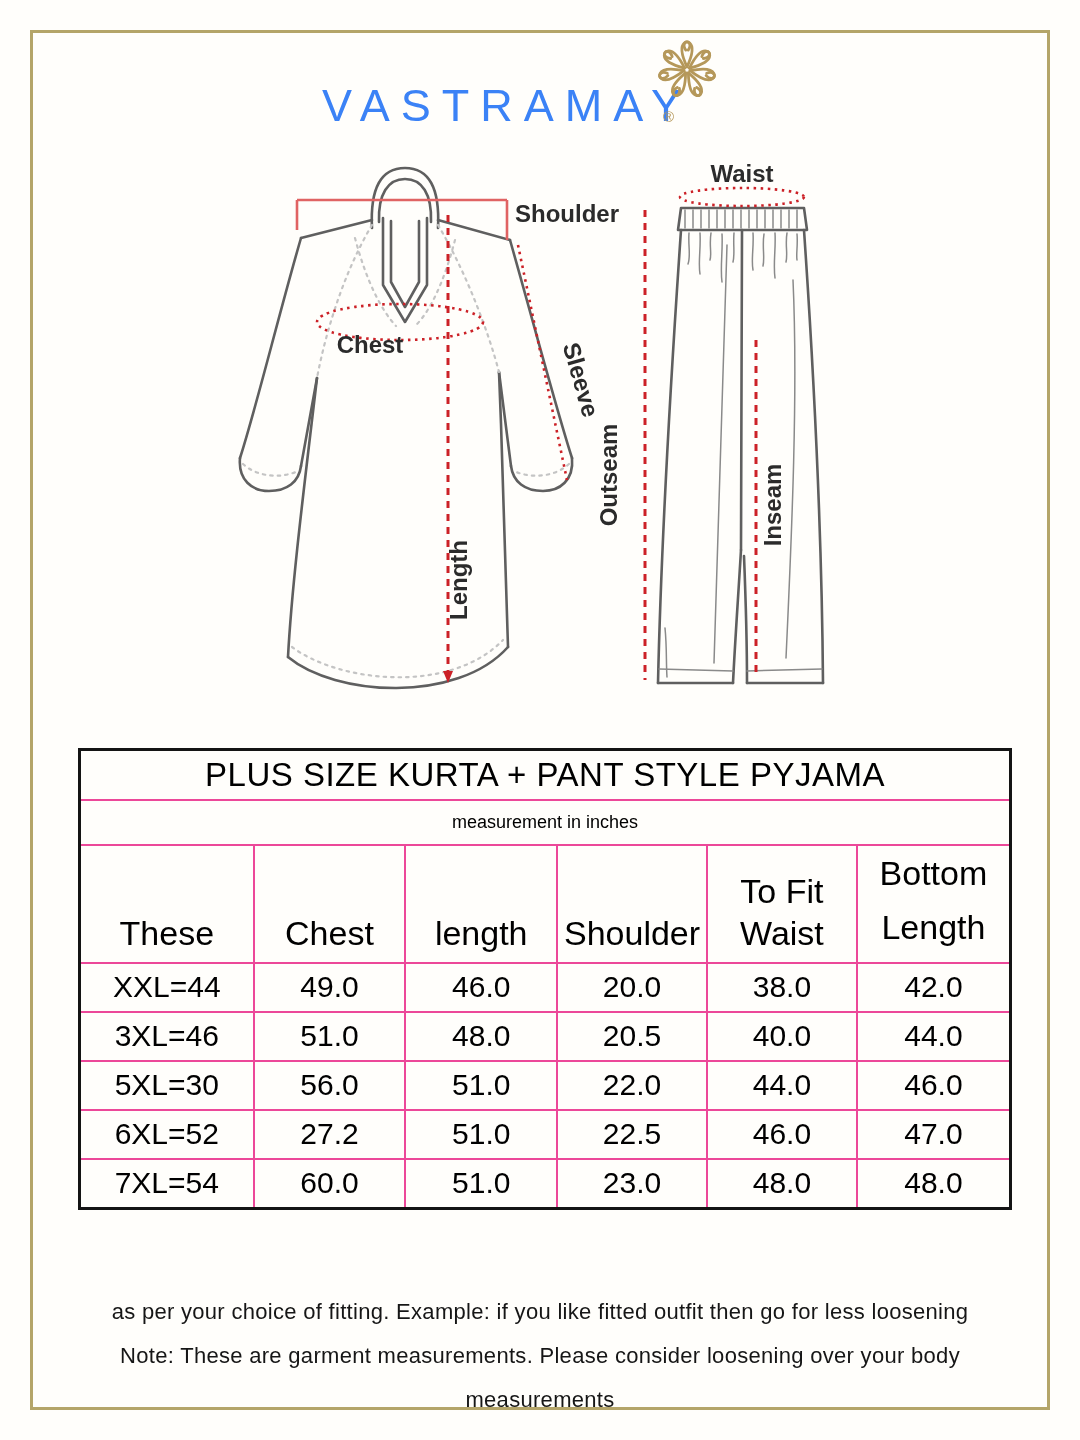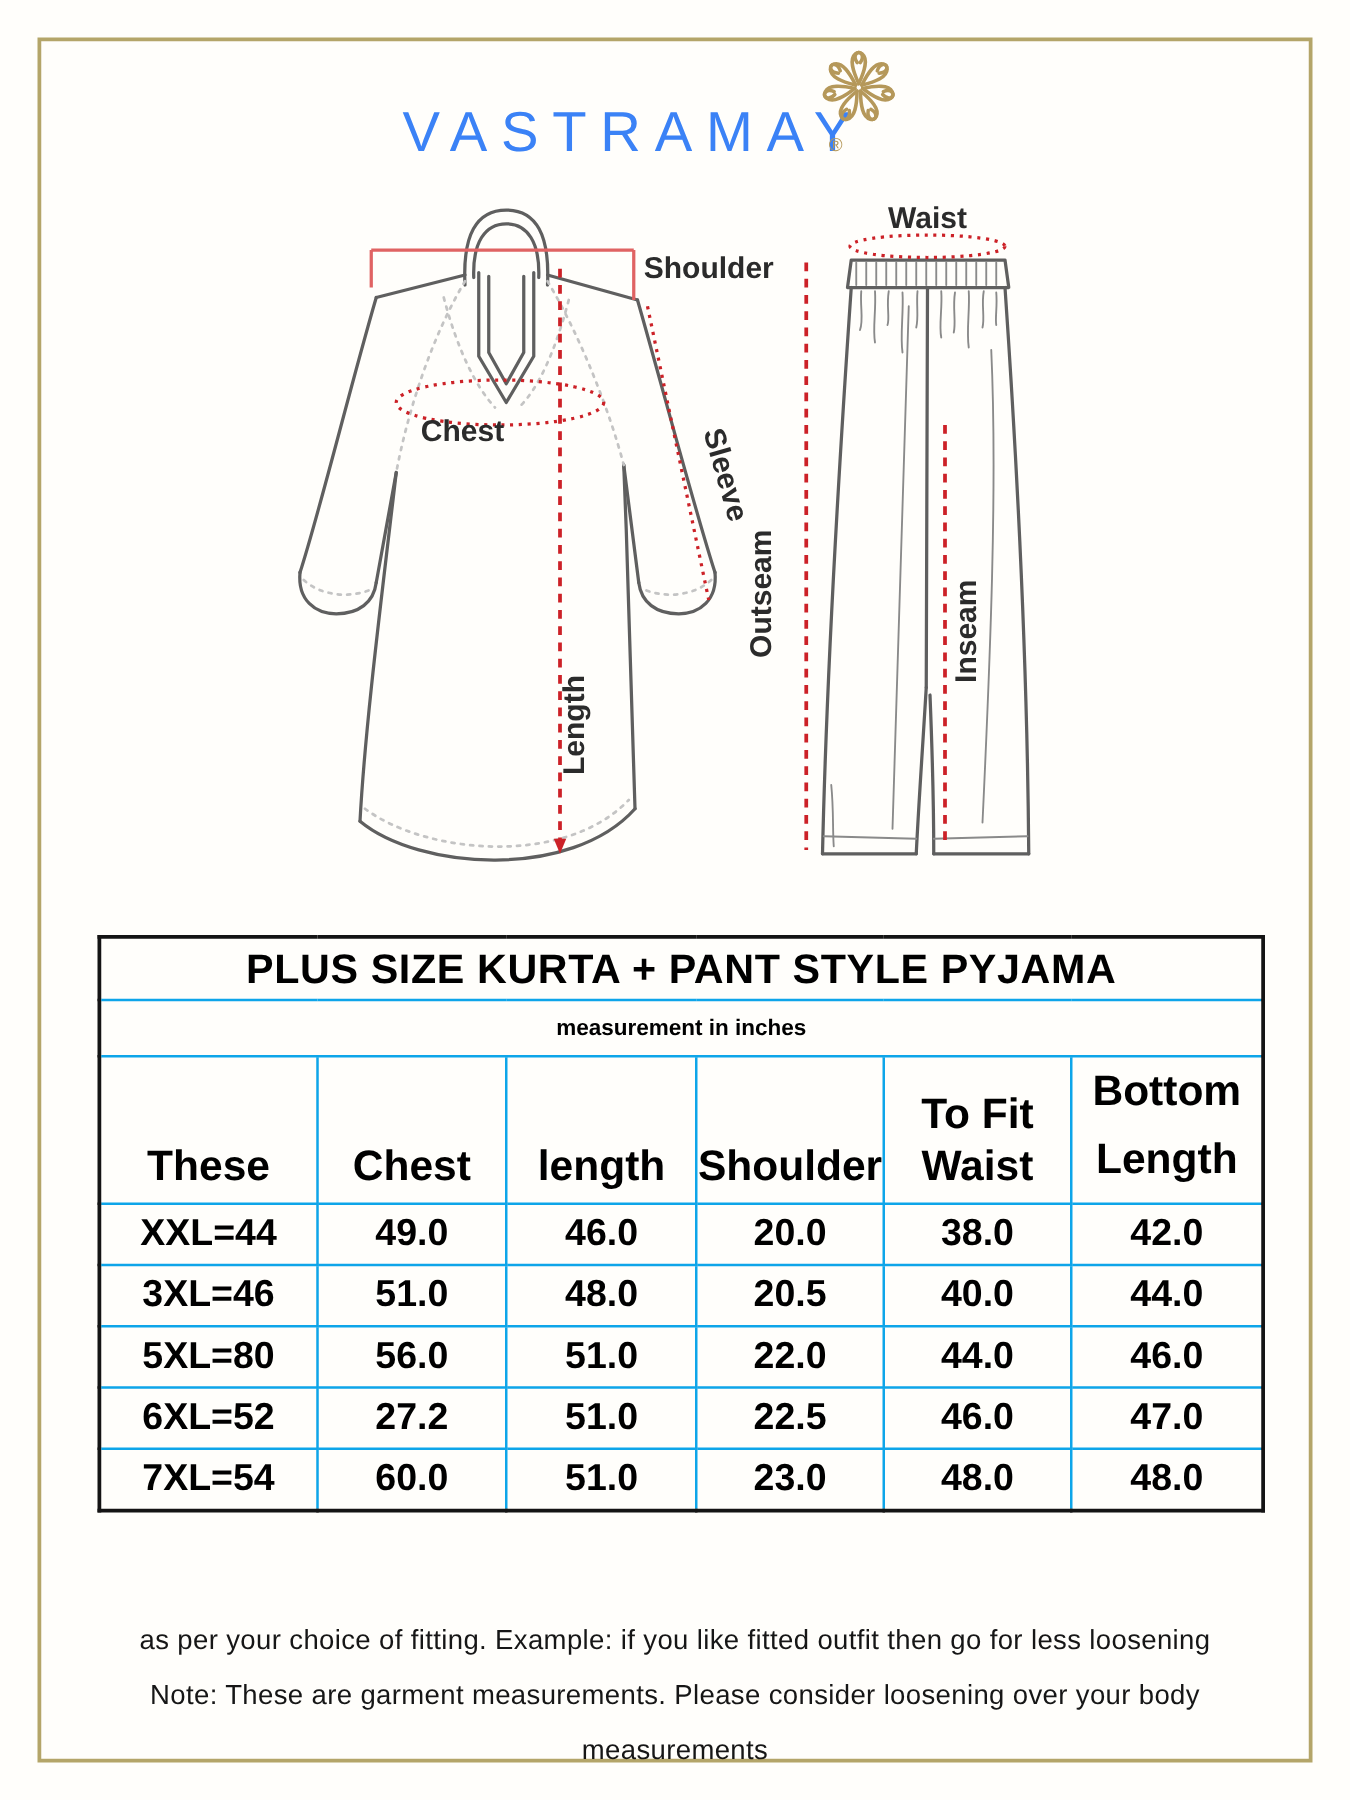--- a/index.html
+++ b/index.html
@@ -29,22 +29,22 @@
   .meas-red-dot{stroke:#cc2127;stroke-width:2.6;fill:none;stroke-dasharray:2.5 4.5;}
   .meas-pink{stroke:#e06363;stroke-width:2.6;fill:none;}
   .diag-label{font-family:"Liberation Sans",sans-serif;font-size:24px;font-weight:700;fill:#2b2b2b;}
   
   .size-table-wrap{position:absolute;left:78px;top:748px;width:934px;}
   table.size-table{
     width:100%;border-collapse:collapse;table-layout:fixed;
     border:3px solid #141414;color:#000;
   }
   .size-table th,.size-table td{
-    border:2px solid #0ea5e9;text-align:center;padding:0;
-    font-weight:700;overflow:hidden;
+    border:2px solid #ec4899;text-align:center;padding:0;
+    font-weight:400;overflow:hidden;
   }
   .title-row th{font-size:33px;height:48px;letter-spacing:.5px;}
   .subtitle-row th{font-size:18px;height:43px;}
   .header-row th{
     font-size:34px;height:92px;vertical-align:bottom;
     padding-bottom:7px;white-space:pre-line;line-height:1.25;
   }
   .header-row th:last-child{line-height:1.6;}
   .size-table tbody td{font-size:30px;height:47px;}
   
@@ -214,21 +214,21 @@
         </tr>
         <tr>
           <td>3XL=46</td>
           <td>51.0</td>
           <td>48.0</td>
           <td>20.5</td>
           <td>40.0</td>
           <td>44.0</td>
         </tr>
         <tr>
-          <td>5XL=80</td>
+          <td>5XL=30</td>
           <td>56.0</td>
           <td>51.0</td>
           <td>22.0</td>
           <td>44.0</td>
           <td>46.0</td>
         </tr>
         <tr>
           <td>6XL=52</td>
           <td>27.2</td>
           <td>51.0</td>

